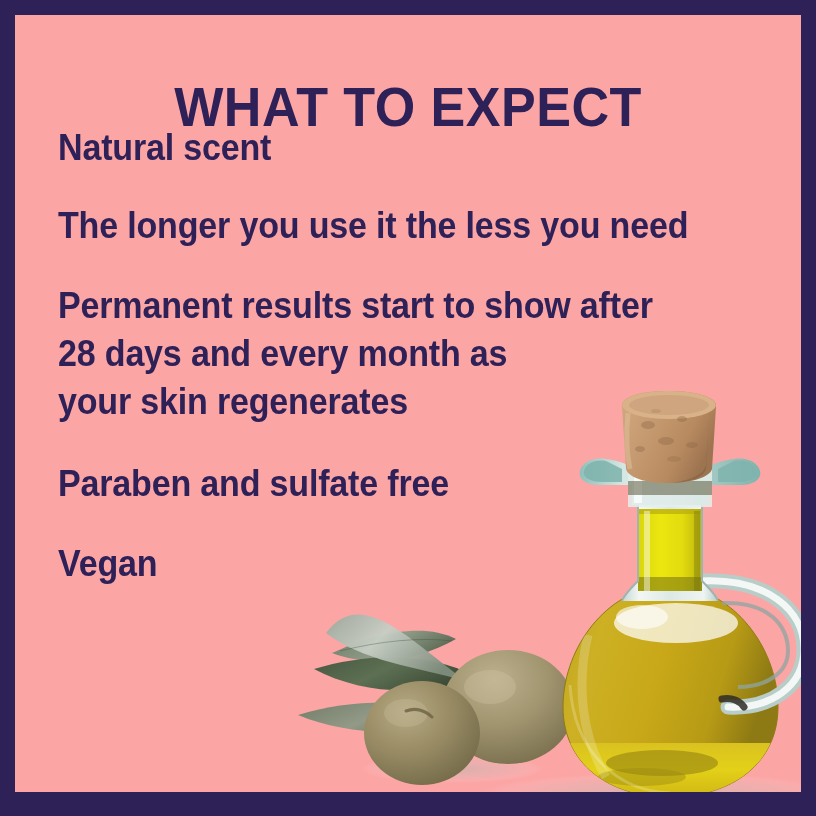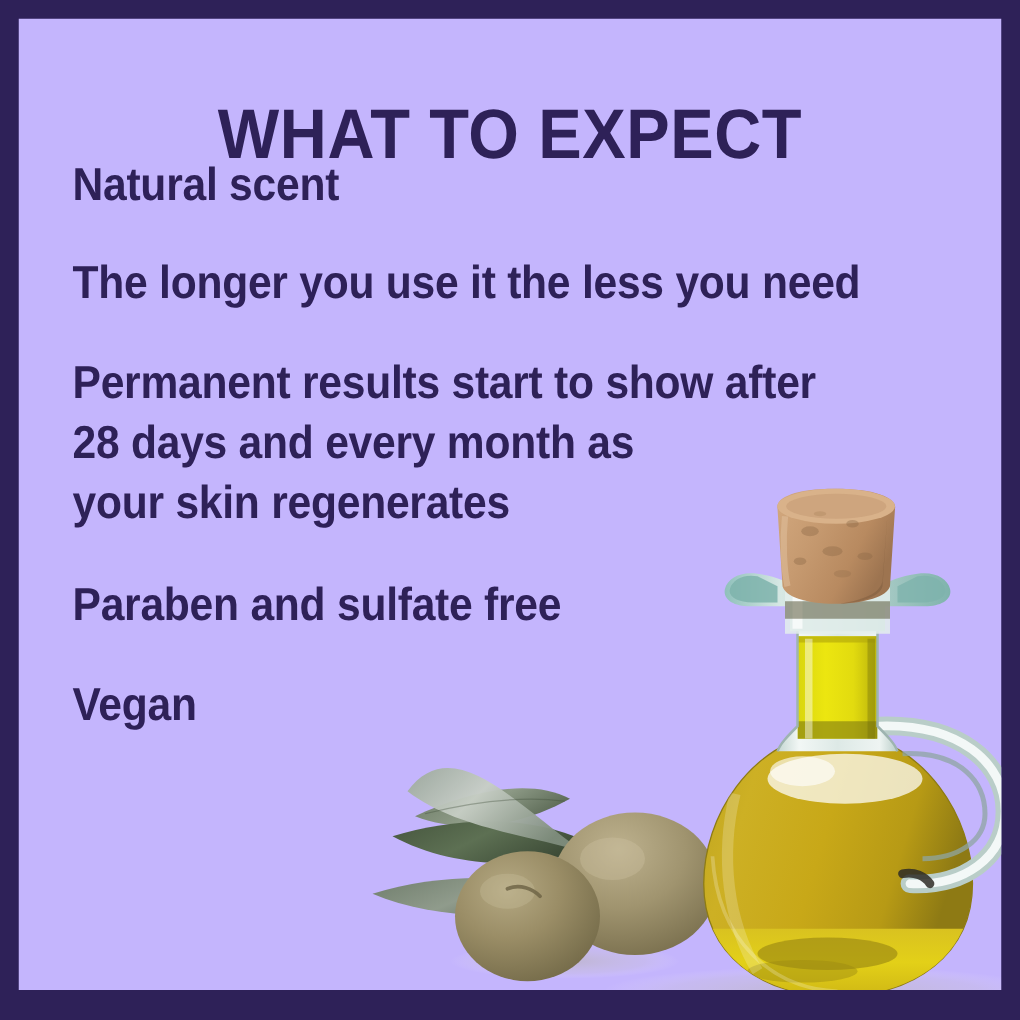--- a/index.html
+++ b/index.html
@@ -18,21 +18,21 @@
     background: #2e2158;
     overflow: hidden;
   }
 
   .inner-card {
     position: absolute;
     left: 15px;
     top: 15px;
     right: 15px;
     bottom: 24px;
-    background: #c4b5fd;
+    background: #fca5a5;
     overflow: hidden;
   }
 
   
   .page-title {
     position: absolute;
     left: 0;
     right: 0;
     top: 25px;
     text-align: center;

